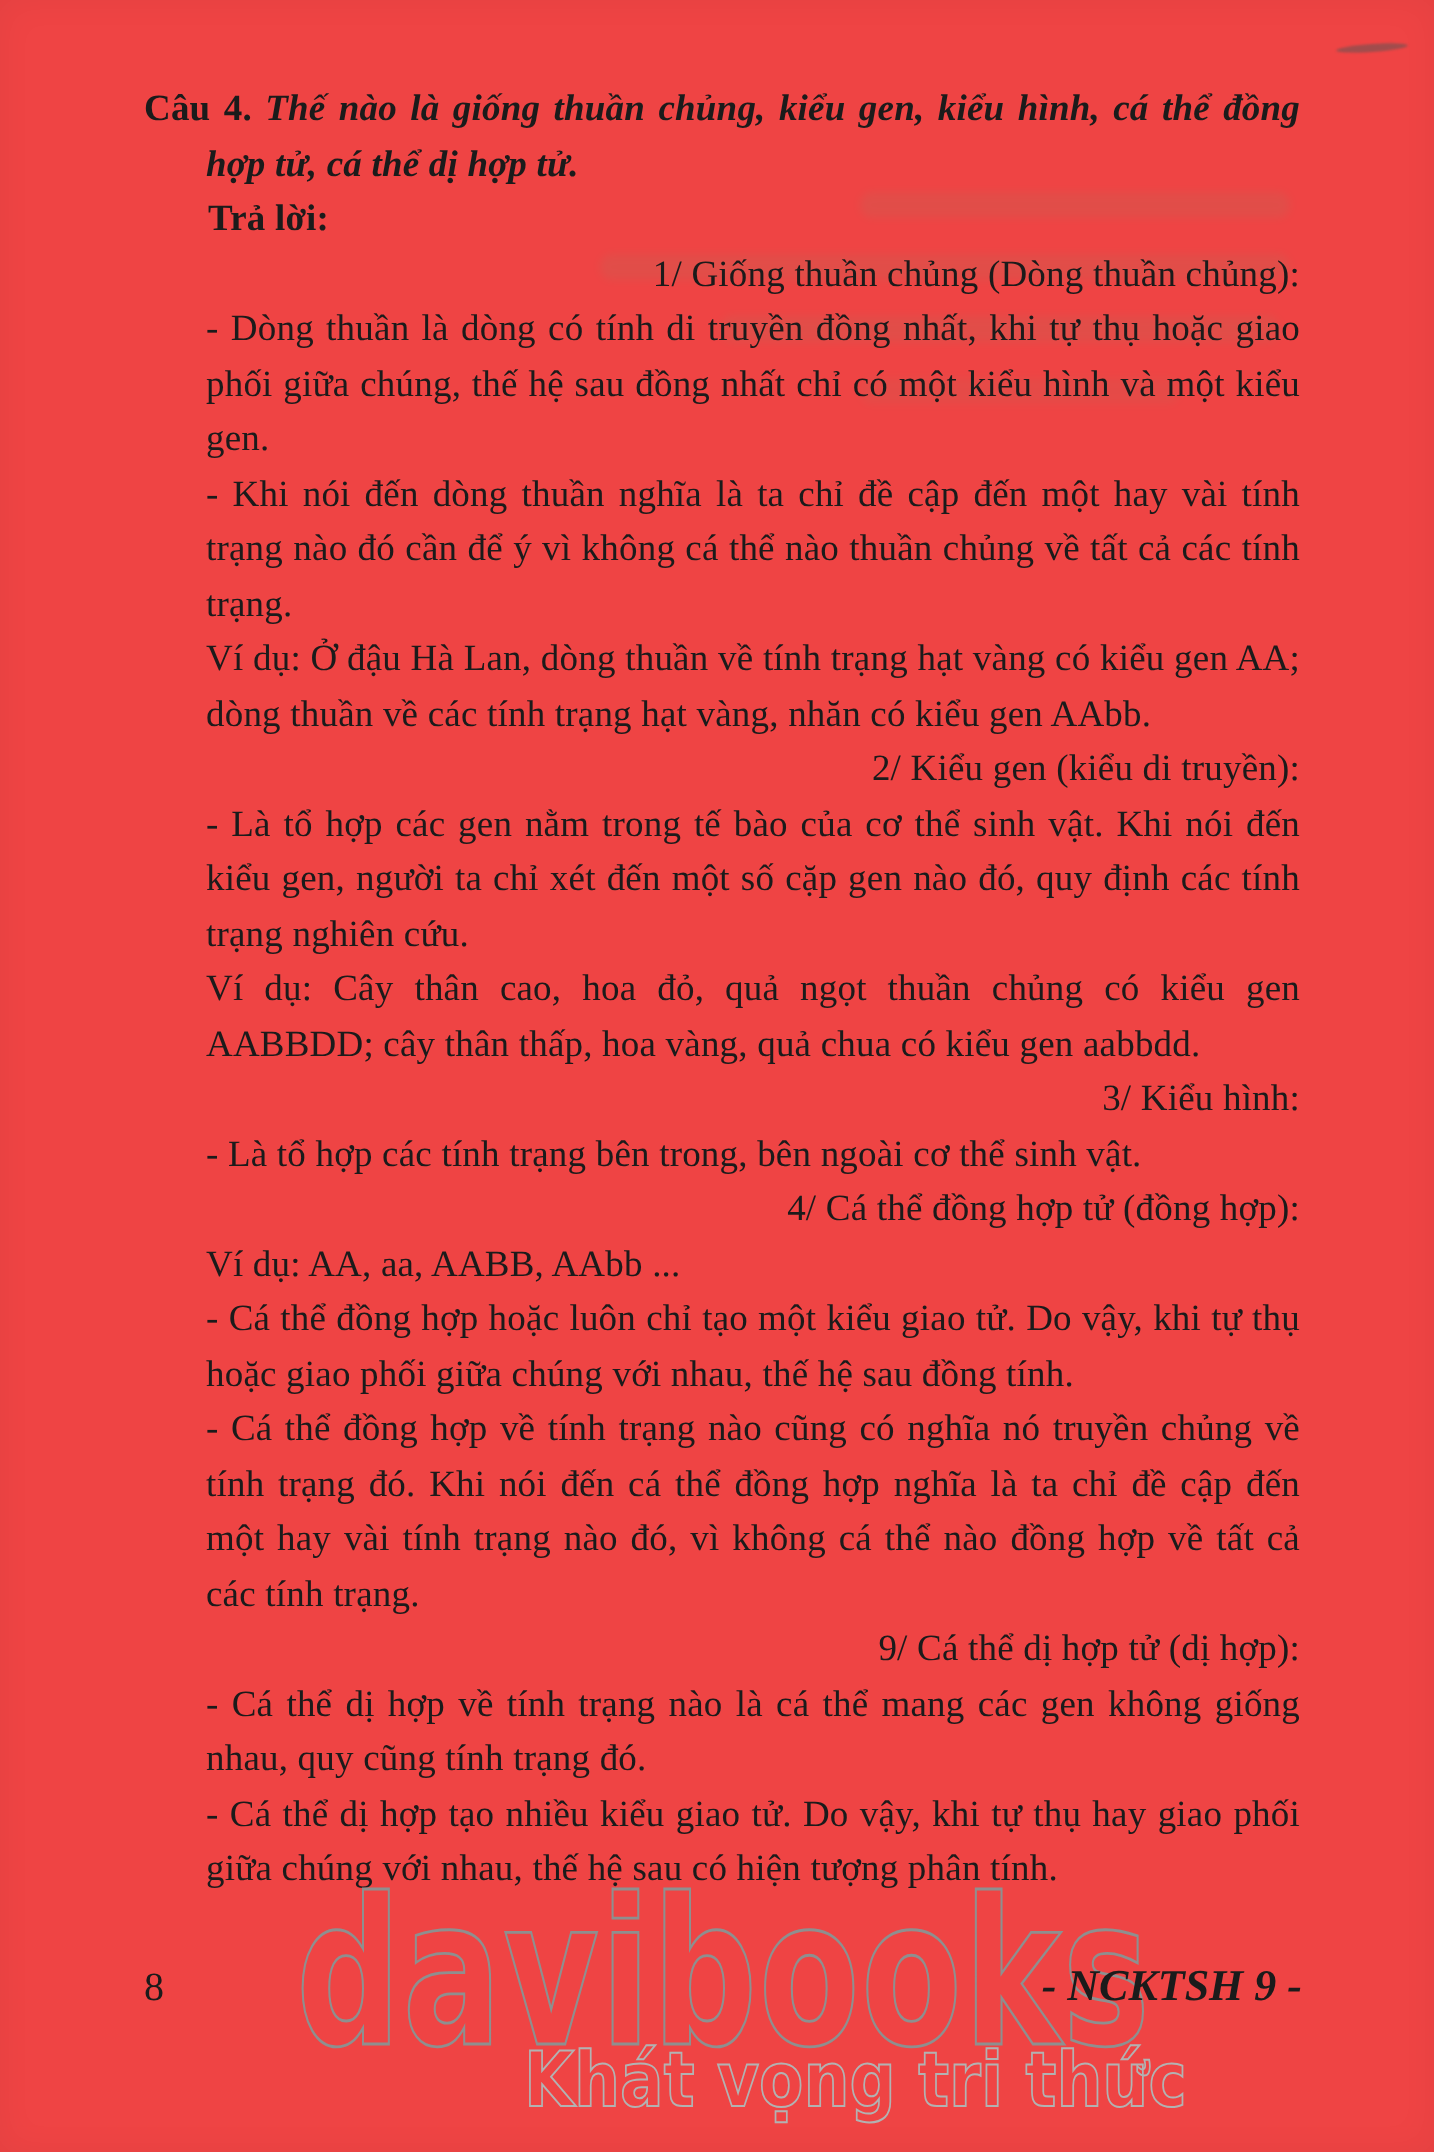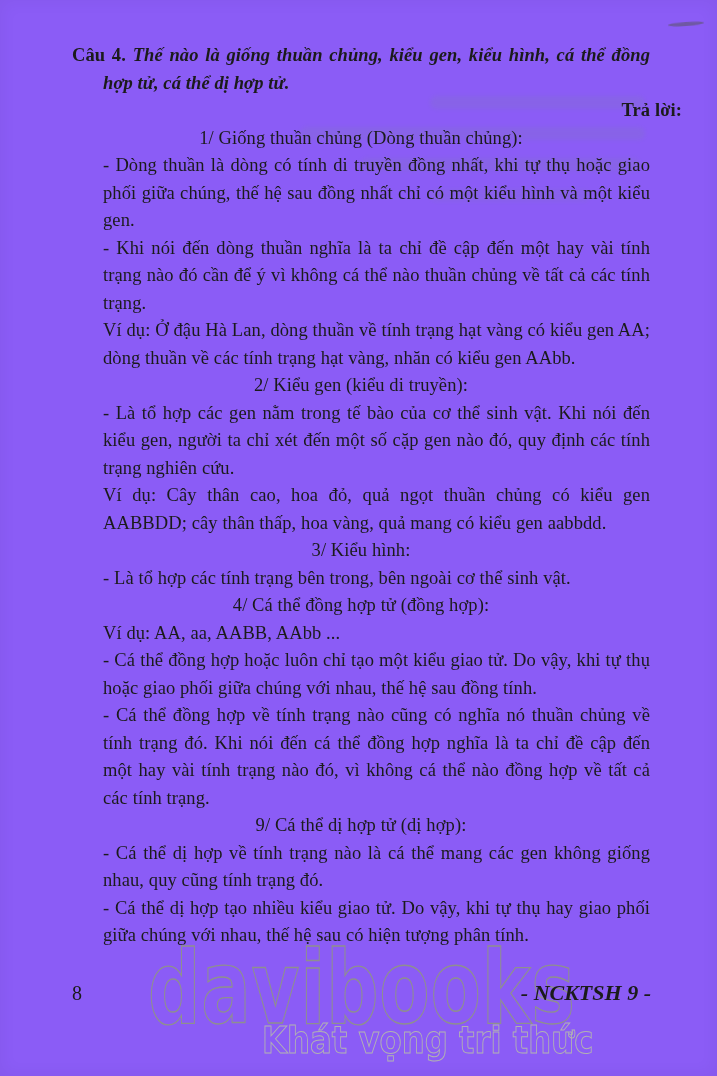--- a/index.html
+++ b/index.html
@@ -1,20 +1,20 @@
 <!DOCTYPE html>
 <html><head>
 <meta charset="utf-8">
 <style>
   html,body{margin:0;padding:0;background:#e9e9e9;}
   .page{
     position:relative;
     width:717px;height:1076px;
     margin:0 auto;
-    background:#8b5cf6;
+    background:#ef4444;
     font-family:"Liberation Serif", serif;
     color:#1b1b1b;
     overflow:hidden;
     box-shadow:inset 0 0 18px rgba(0,0,0,0.05);
   }
   .content{
     position:absolute;
     left:72px;top:42px;
     width:578px;
     font-size:18.5px;
@@ -24,24 +24,24 @@
   .question{
     font-weight:bold;
     font-style:italic;
     text-align:justify;
     padding-left:31px;
     text-indent:-31px;
   }
   .q-label{font-style:normal;}
   .answer-heading{
     font-weight:bold;
-    text-align:right;
+    text-align:left;
     transform:translateX(32px);
   }
-  .section-heading{text-align:center;}
+  .section-heading{text-align:right;}
   .para{
     margin:0 0 0 31px;
     text-align:justify;
   }
   .footer{
     position:absolute;
     left:72px;right:66px;top:980px;
     display:flex;
     justify-content:space-between;
     align-items:baseline;
@@ -122,33 +122,33 @@
     <div class="section">
       <div class="section-heading">1/ Giống thuần chủng (Dòng thuần chủng):</div>
       <p class="para">- Dòng thuần là dòng có tính di truyền đồng nhất, khi tự thụ hoặc giao phối giữa chúng, thế hệ sau đồng nhất chỉ có một kiểu hình và một kiểu gen.</p>
       <p class="para">- Khi nói đến dòng thuần nghĩa là ta chỉ đề cập đến một hay vài tính trạng nào đó cần để ý vì không cá thể nào thuần chủng về tất cả các tính trạng.</p>
       <p class="para">Ví dụ: Ở đậu Hà Lan, dòng thuần về tính trạng hạt vàng có kiểu gen AA; dòng thuần về các tính trạng hạt vàng, nhăn có kiểu gen AAbb.</p>
     </div>
 
     <div class="section">
       <div class="section-heading">2/ Kiểu gen (kiểu di truyền):</div>
       <p class="para">- Là tổ hợp các gen nằm trong tế bào của cơ thể sinh vật. Khi nói đến kiểu gen, người ta chỉ xét đến một số cặp gen nào đó, quy định các tính trạng nghiên cứu.</p>
-      <p class="para">Ví dụ: Cây thân cao, hoa đỏ, quả ngọt thuần chủng có kiểu gen AABBDD; cây thân thấp, hoa vàng, quả mang có kiểu gen aabbdd.</p>
+      <p class="para">Ví dụ: Cây thân cao, hoa đỏ, quả ngọt thuần chủng có kiểu gen AABBDD; cây thân thấp, hoa vàng, quả chua có kiểu gen aabbdd.</p>
     </div>
 
     <div class="section">
       <div class="section-heading">3/ Kiểu hình:</div>
       <p class="para">- Là tổ hợp các tính trạng bên trong, bên ngoài cơ thể sinh vật.</p>
     </div>
 
     <div class="section">
       <div class="section-heading">4/ Cá thể đồng hợp tử (đồng hợp):</div>
       <p class="para">Ví dụ: AA, aa, AABB, AAbb ...</p>
       <p class="para">- Cá thể đồng hợp hoặc luôn chỉ tạo một kiểu giao tử. Do vậy, khi tự thụ hoặc giao phối giữa chúng với nhau, thế hệ sau đồng tính.</p>
-      <p class="para">- Cá thể đồng hợp về tính trạng nào cũng có nghĩa nó thuần chủng về tính trạng đó. Khi nói đến cá thể đồng hợp nghĩa là ta chỉ đề cập đến một hay vài tính trạng nào đó, vì không cá thể nào đồng hợp về tất cả các tính trạng.</p>
+      <p class="para">- Cá thể đồng hợp về tính trạng nào cũng có nghĩa nó truyền chủng về tính trạng đó. Khi nói đến cá thể đồng hợp nghĩa là ta chỉ đề cập đến một hay vài tính trạng nào đó, vì không cá thể nào đồng hợp về tất cả các tính trạng.</p>
     </div>
 
     <div class="section">
       <div class="section-heading">9/ Cá thể dị hợp tử (dị hợp):</div>
       <p class="para">- Cá thể dị hợp về tính trạng nào là cá thể mang các gen không giống nhau, quy cũng tính trạng đó.</p>
       <p class="para">- Cá thể dị hợp tạo nhiều kiểu giao tử. Do vậy, khi tự thụ hay giao phối giữa chúng với nhau, thế hệ sau có hiện tượng phân tính.</p>
     </div>
 
   </div>
 

